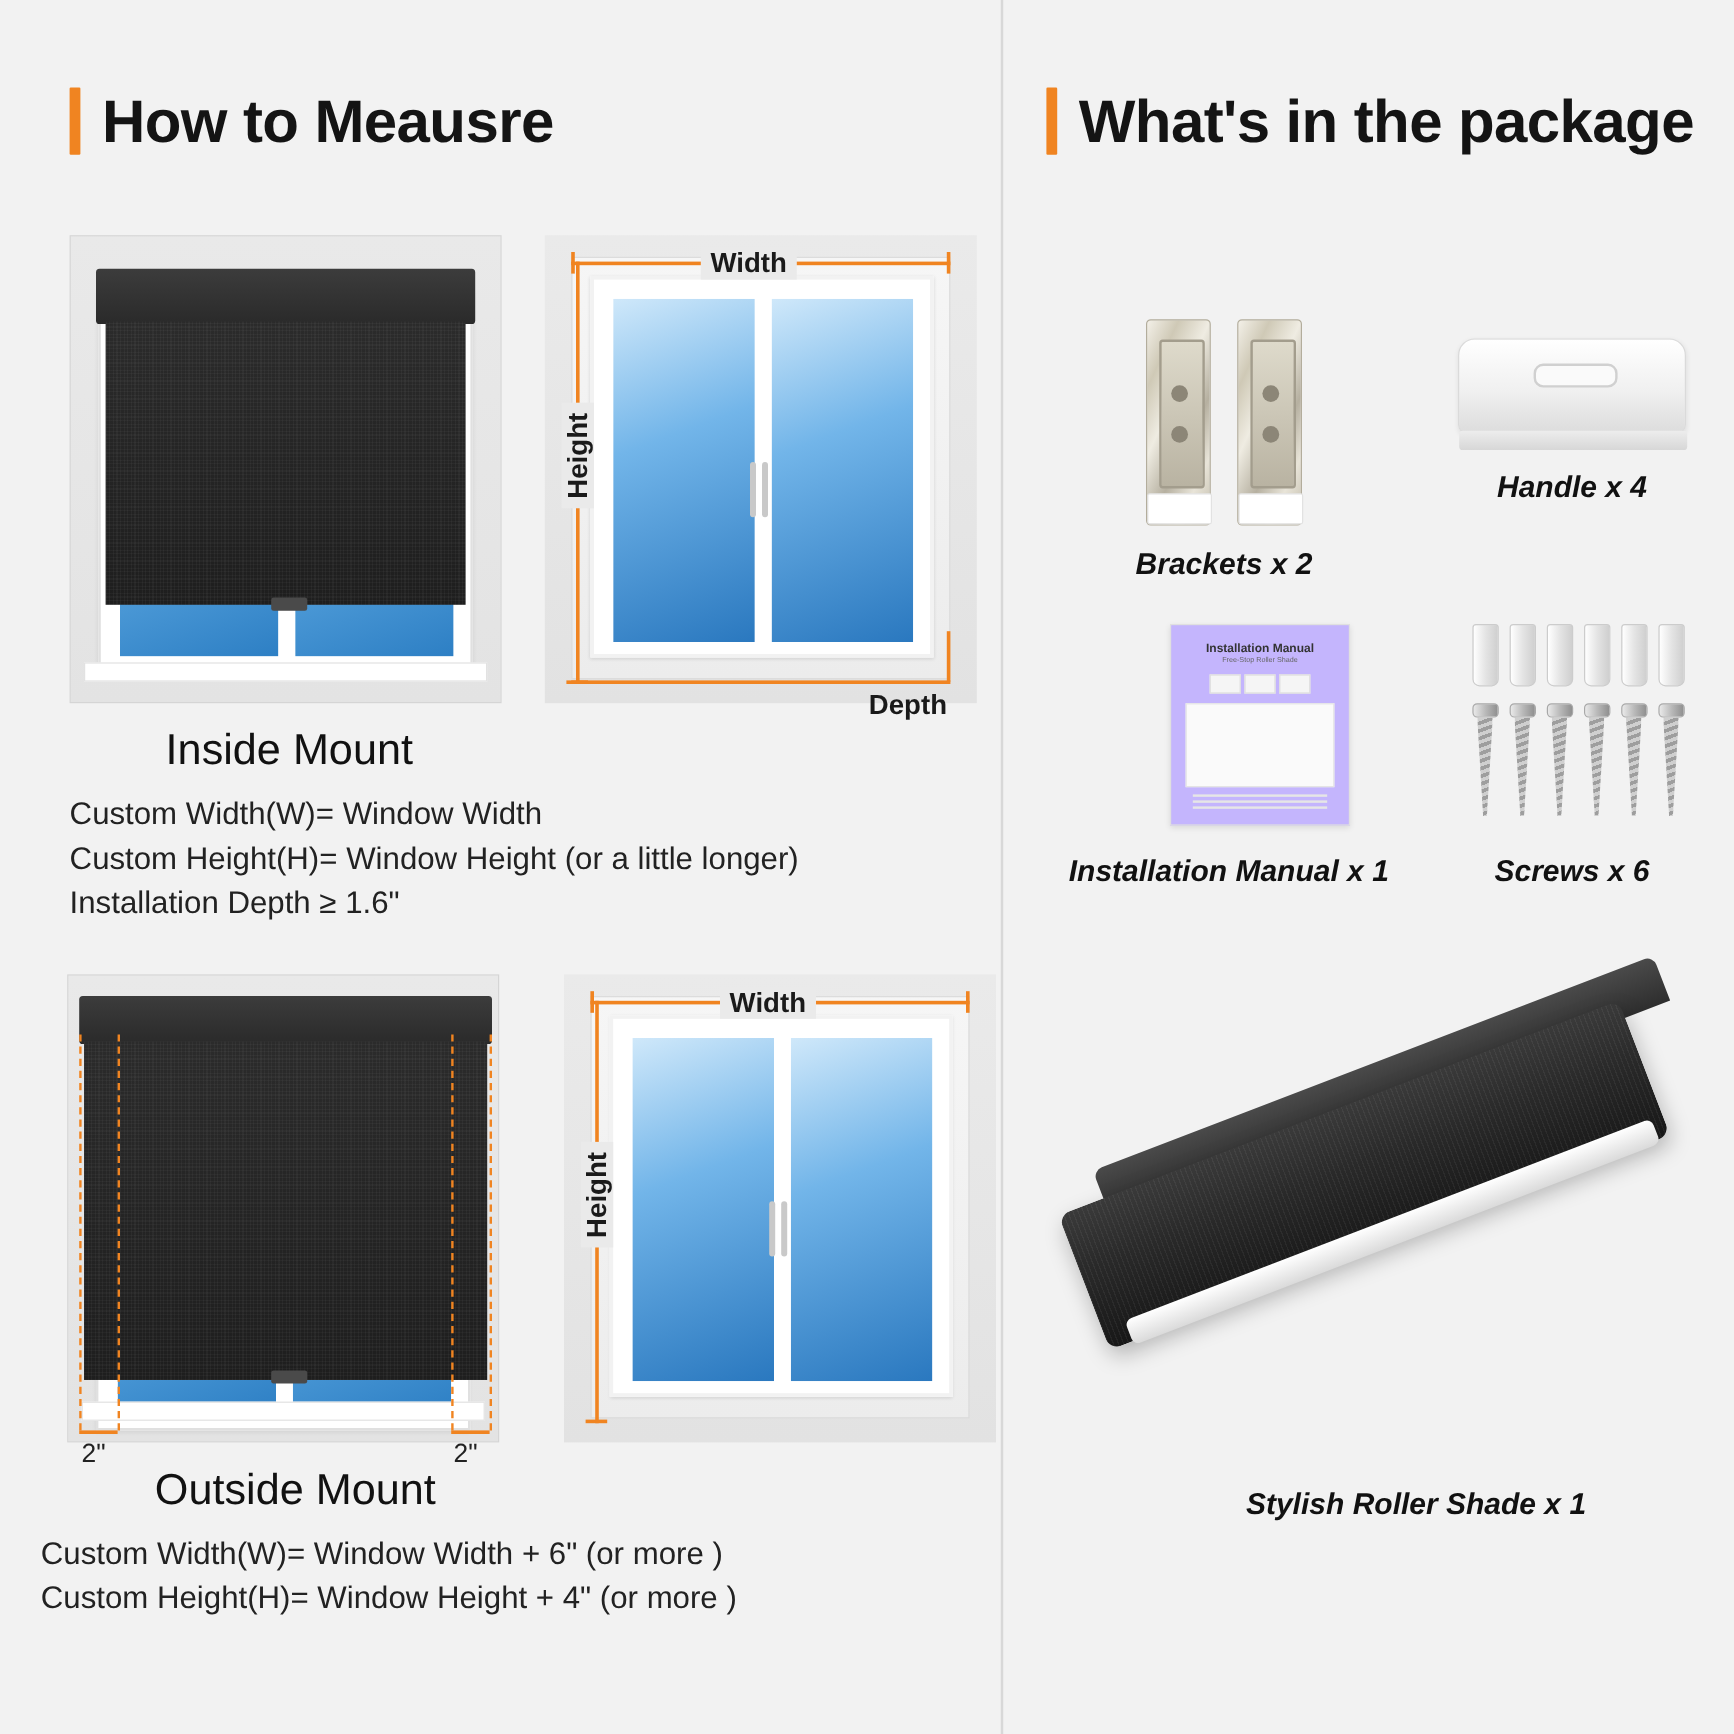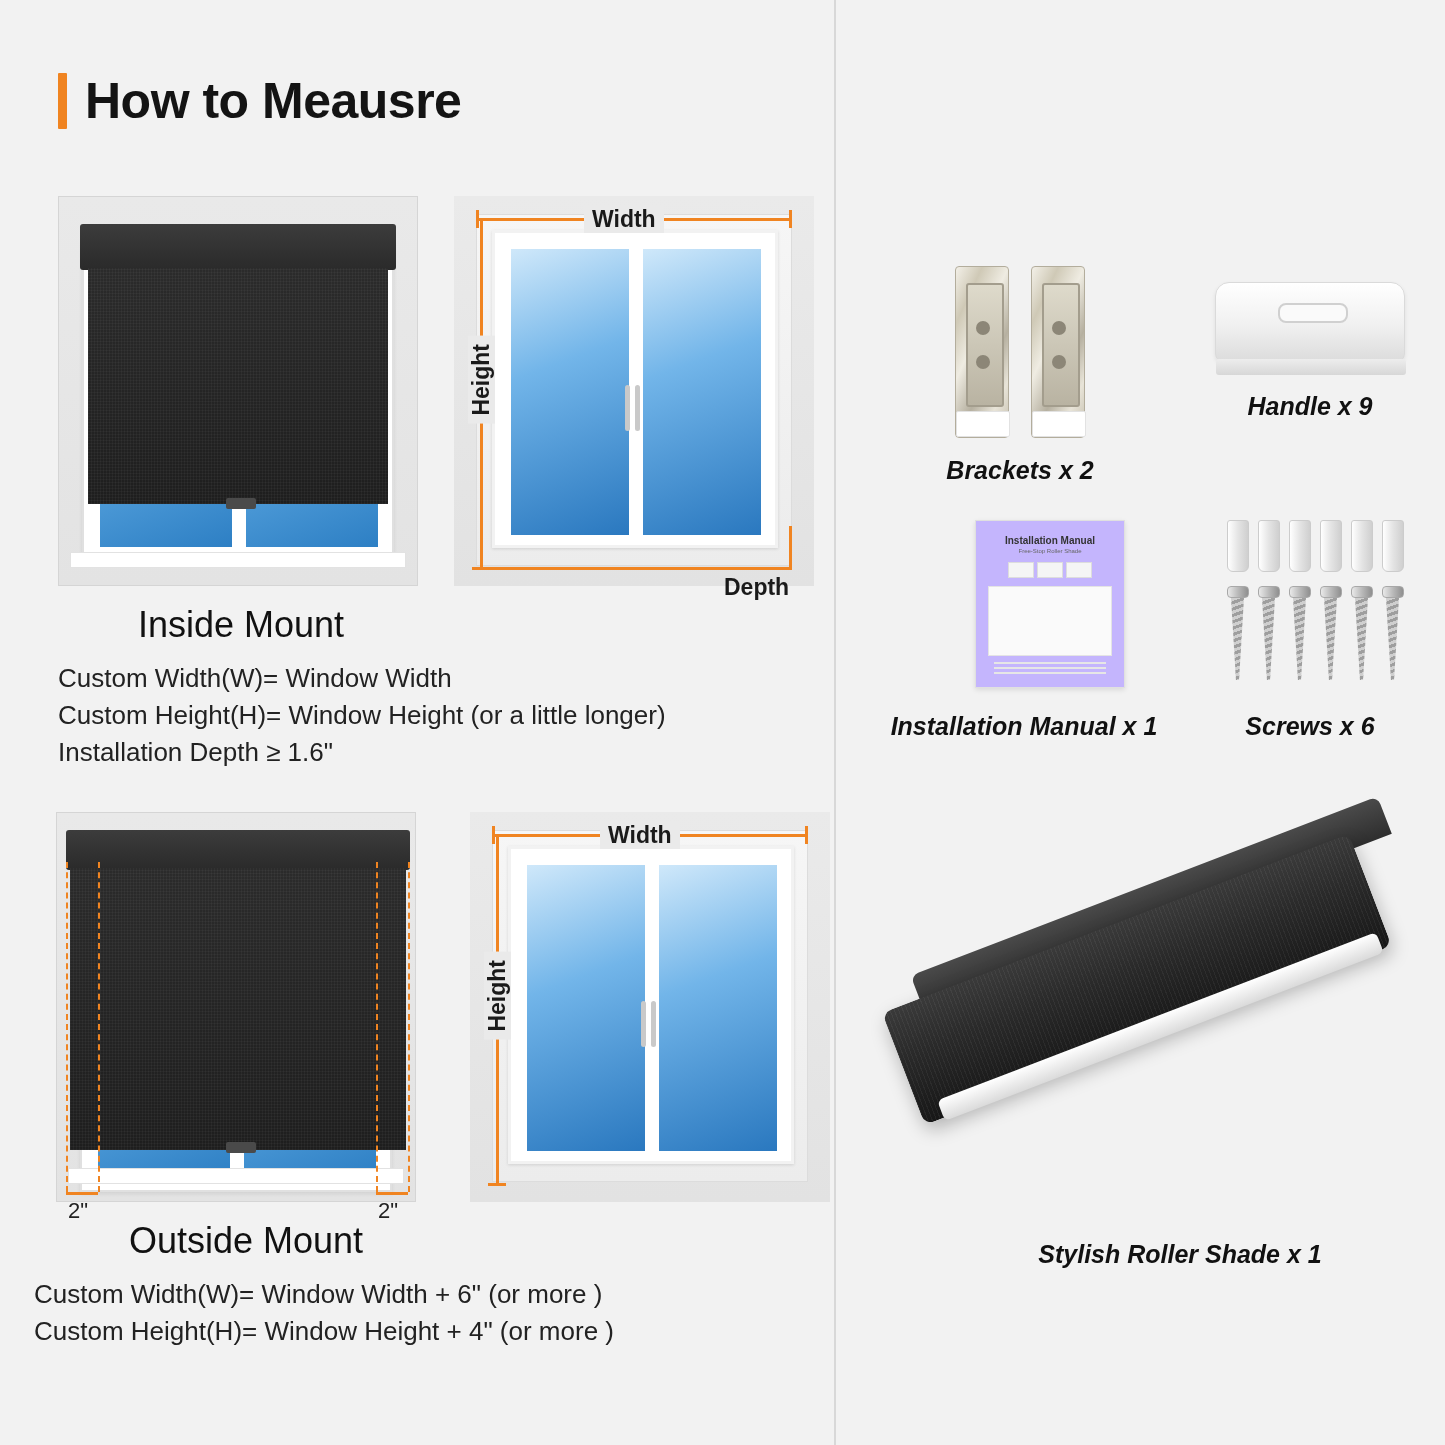--- a/index.html
+++ b/index.html
@@ -359,37 +359,41 @@
       </div>
     </div>
 
     <div class="mount-title">Outside Mount</div>
     <div class="mount-lines">
       <div>Custom Width(W)= Window Width + 6" (or more )</div>
       <div>Custom Height(H)= Window Height + 4" (or more )</div>
     </div>
   </div>
 
+  <div class="heading" id="heading-package">
+    <div class="bar"></div>
+    <div class="txt">What's in the package</div>
+  </div>
 
   <div class="pkg-item" id="brackets">
     <div class="bracket-pair">
       <div class="bracket">
           <div class="bracket-base"></div>
         </div>
       <div class="bracket">
           <div class="bracket-base"></div>
         </div>
     </div>
   </div>
   <div id="cap-brackets" class="pkg-caption">Brackets x 2</div>
 
   <div class="pkg-item" id="handle">
     <div class="handle-shape"></div>
   </div>
-  <div id="cap-handle" class="pkg-caption">Handle x 9</div>
+  <div id="cap-handle" class="pkg-caption">Handle x 4</div>
 
   <div class="pkg-item" id="manual">
     <div class="manual-sheet">
       <div class="manual-title">Installation Manual</div>
       <div class="manual-sub">Free-Stop Roller Shade</div>
       <div class="manual-rowimgs">
         <span></span>
         <span></span>
         <span></span>
       </div>

